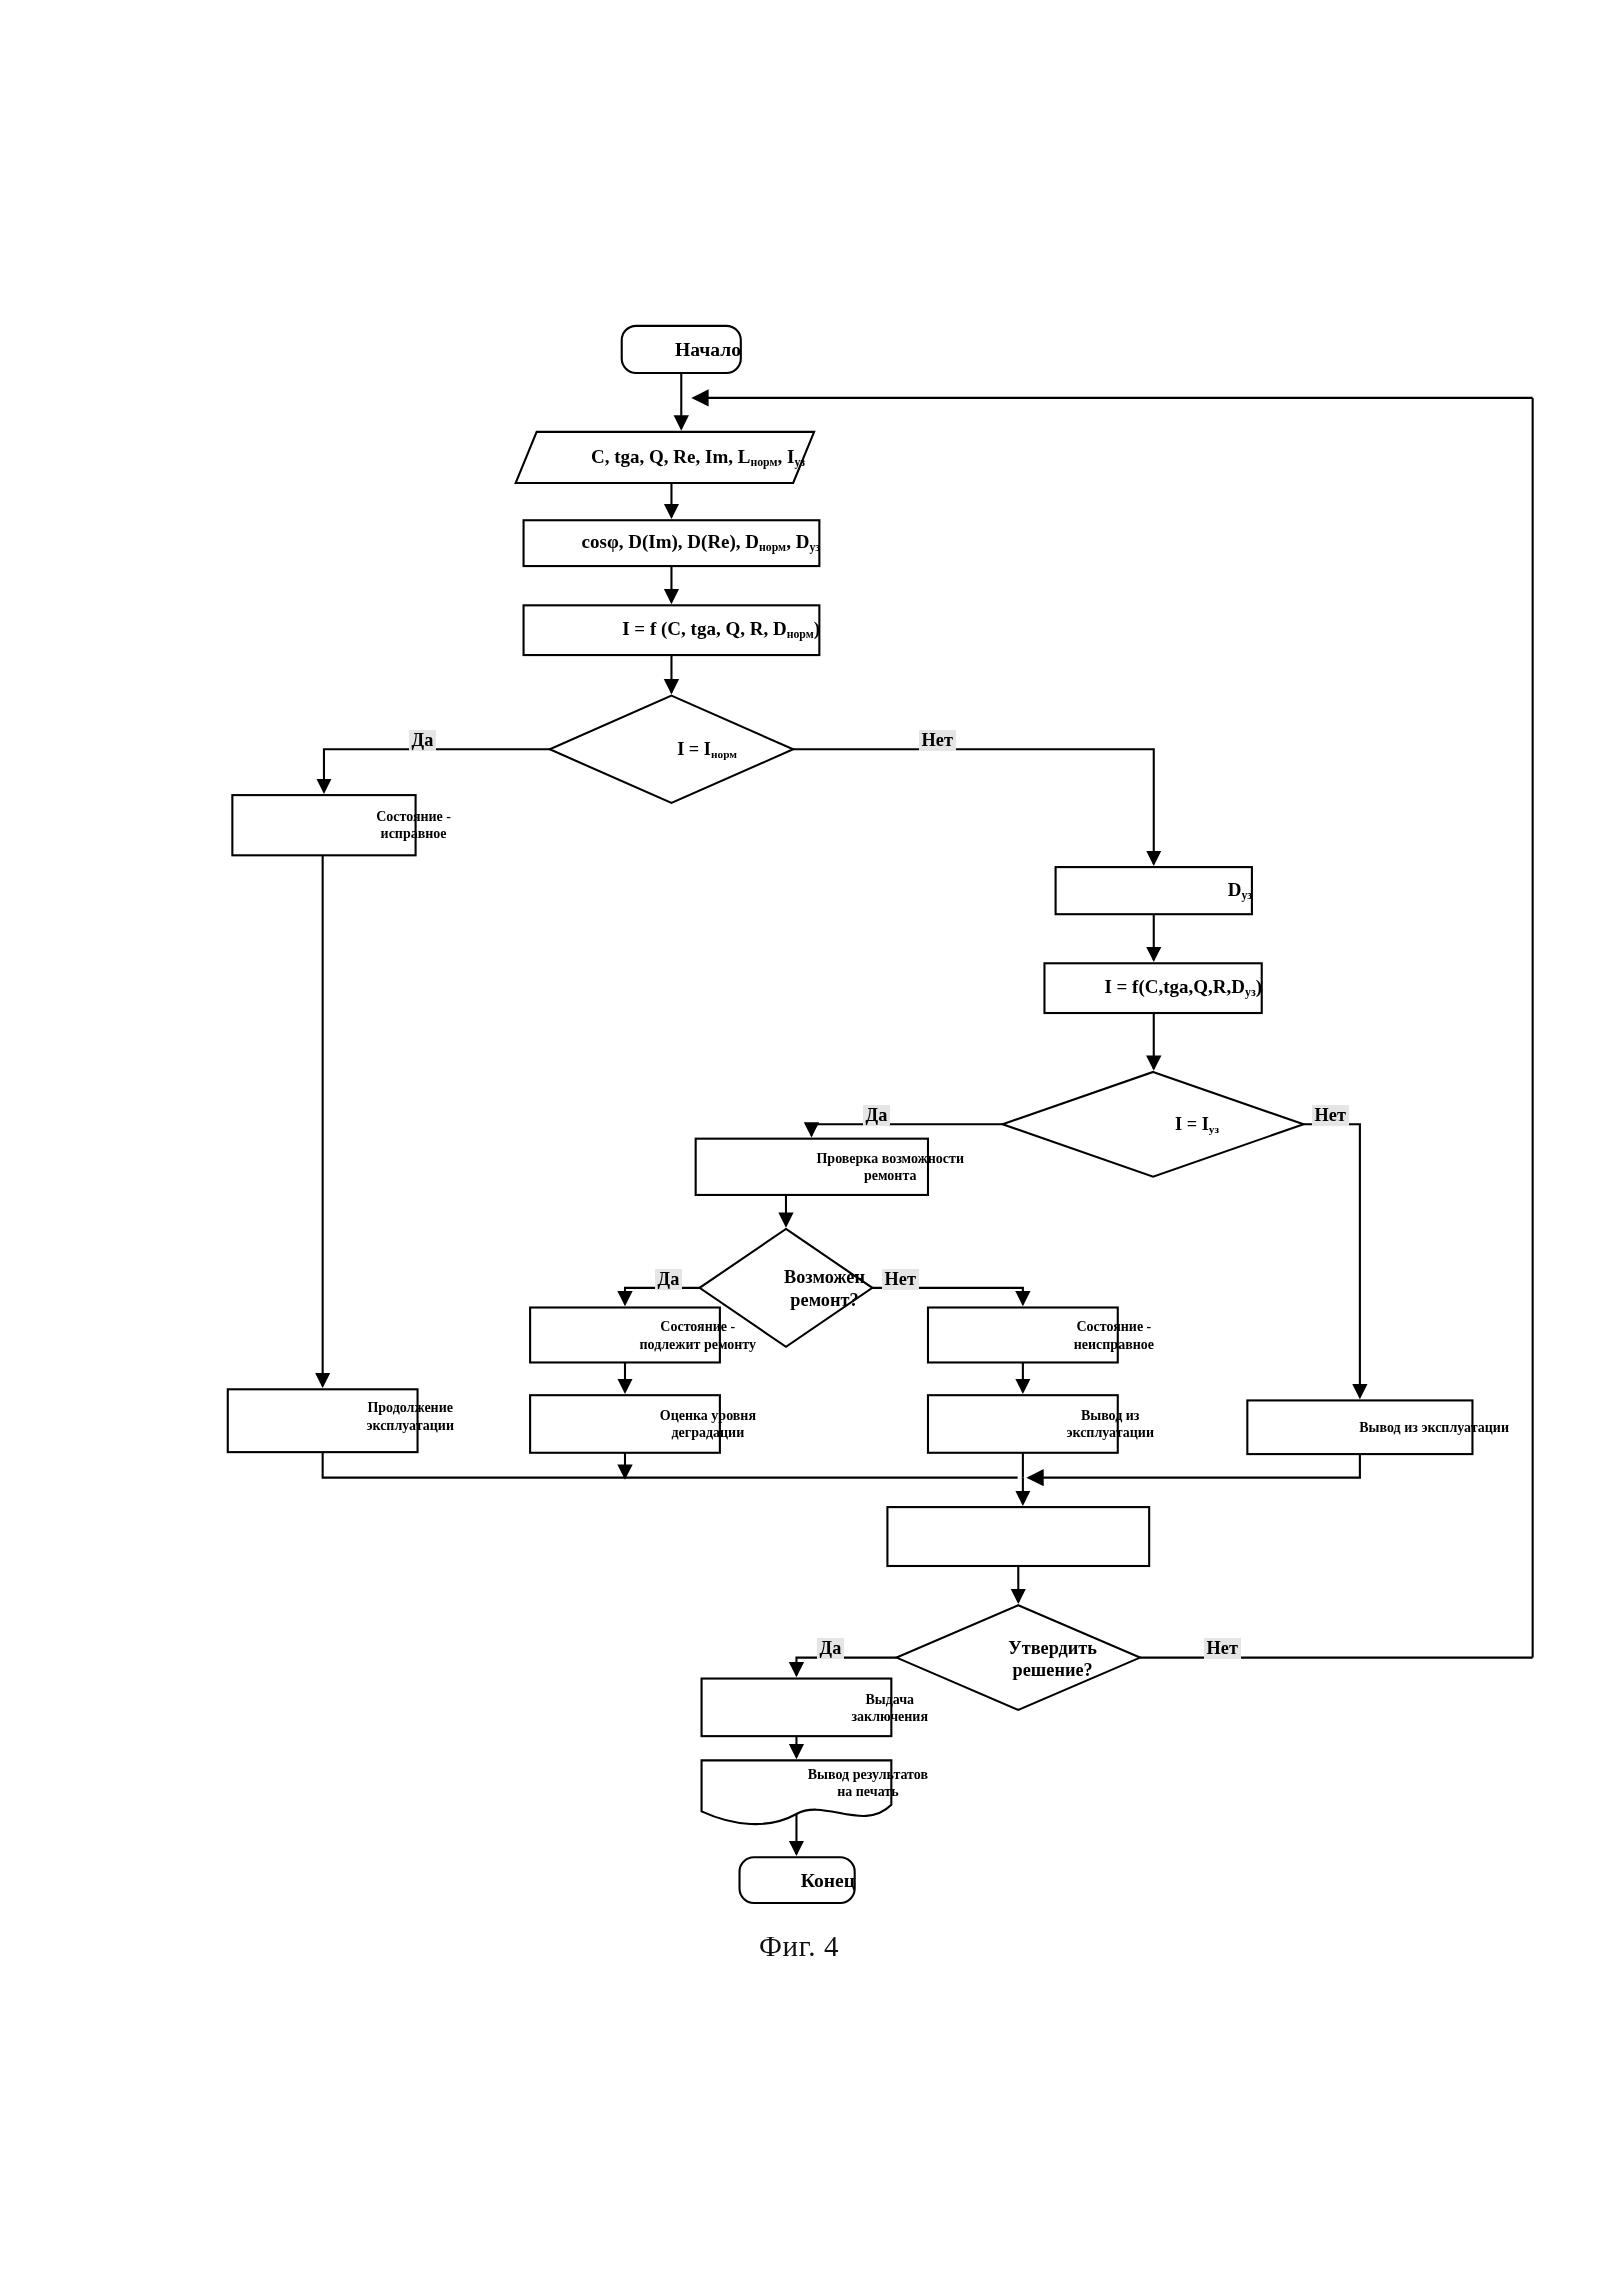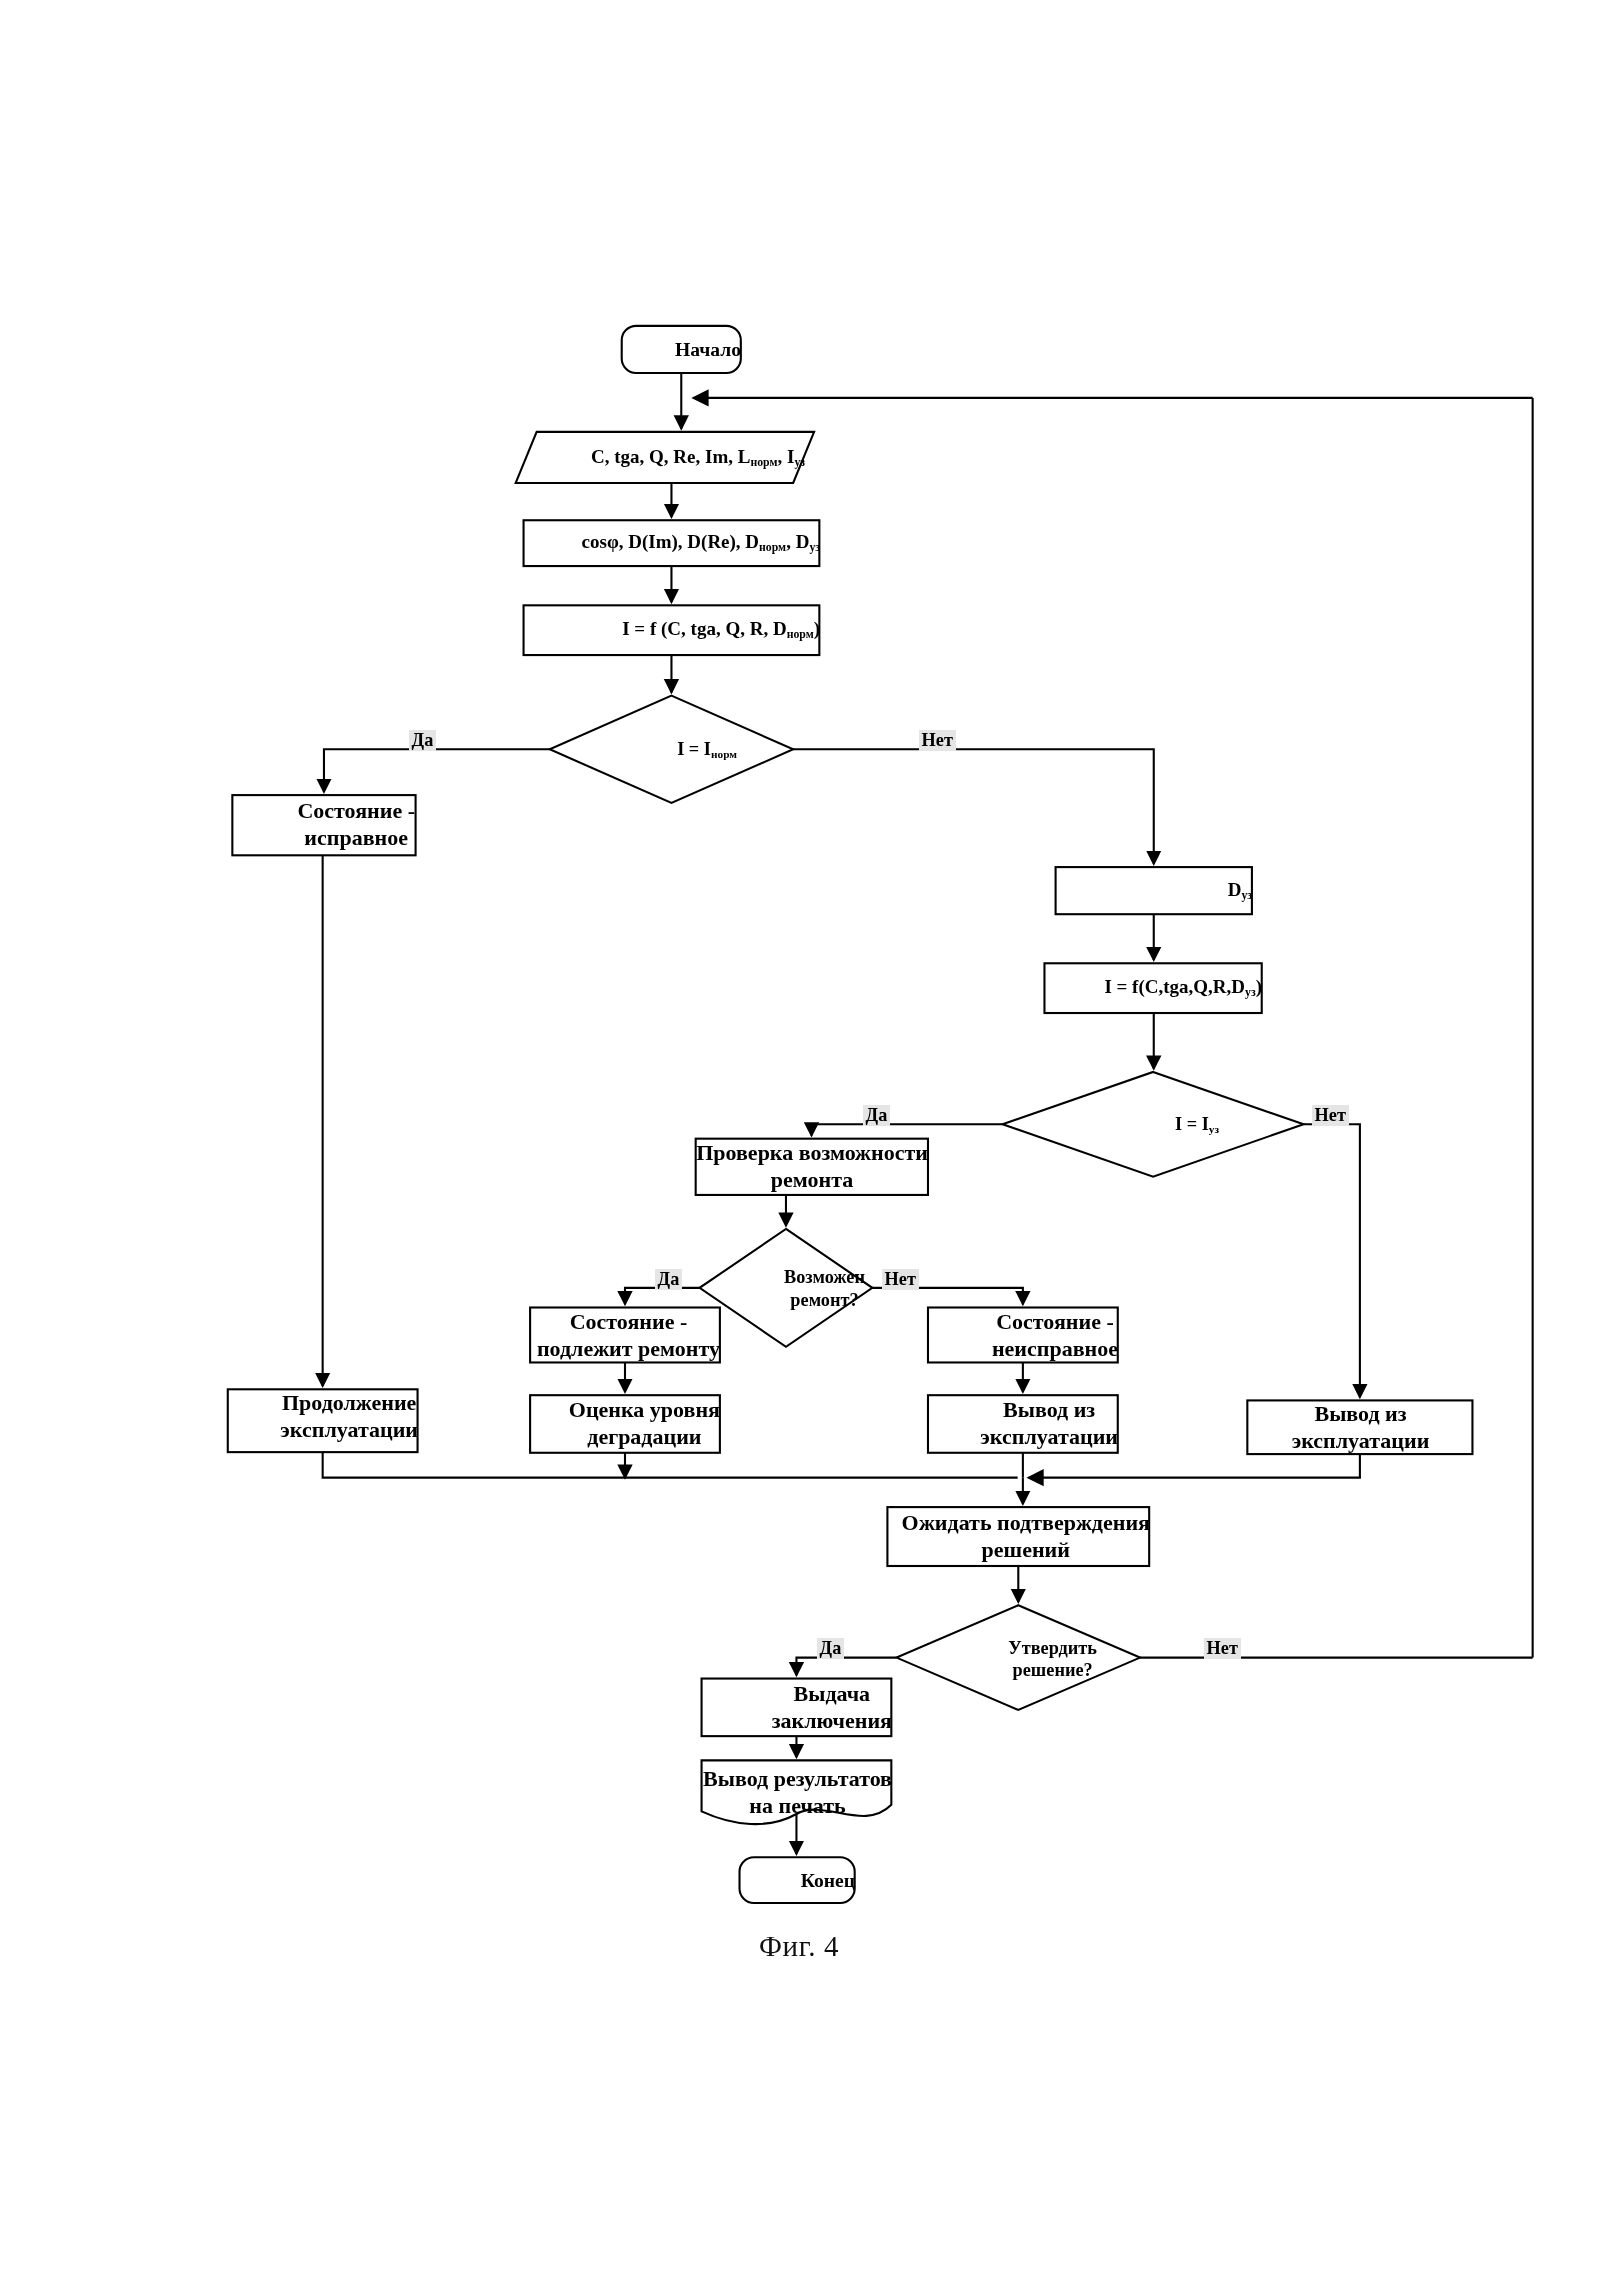--- a/index.html
+++ b/index.html
@@ -19,21 +19,21 @@
     font-weight:bold;
     font-family:"Liberation Serif", serif;
     line-height:1.22;
     color:#000;
     white-space:pre-line;
     pointer-events:none;
   }
   .fs-term{font-size:19.6px;}
   .fs-dec{font-size:18.3px;}
   .fs-io{font-size:19px;}
-  .fs-small{font-size:22px;}
+  .fs-small{font-size:14px;margin-left:36px;}
   .edgeLabel{
     position:absolute;font-weight:bold;font-size:18.3px;
     font-family:"Liberation Serif", serif;background:#e5e5e5;
     padding:0 2.6px;text-align:center;
   }
   .caption{
     position:absolute;font-size:29px;font-family:"Liberation Serif", serif;
     color:#111;letter-spacing:0.7px;
   }
   sub{font-size:0.62em;vertical-align:-0.28em;font-weight:bold;}
@@ -226,24 +226,20 @@
 
   <div class="nodeText fs-small" style="left:928px;top:1395px;width:190px;height:58px;">
     <span>Вывод из
 эксплуатации</span>
   </div>
 
   <div class="nodeText fs-small" style="left:1248px;top:1401px;width:225px;height:54px;">
     <span>Вывод из эксплуатации</span>
   </div>
 
-  <div class="nodeText fs-small" style="left:888px;top:1507px;width:262px;height:59px;">
-    <span>Ожидать подтверждения
-решений</span>
-  </div>
 
   <div class="nodeText fs-dec" style="left:940px;top:1630px;width:157px;height:58px;">
     <span>Утвердить
 решение?</span>
   </div>
 
   <div class="nodeText fs-small" style="left:702px;top:1679px;width:190px;height:58px;">
     <span>Выдача
 заключения</span>
   </div>

